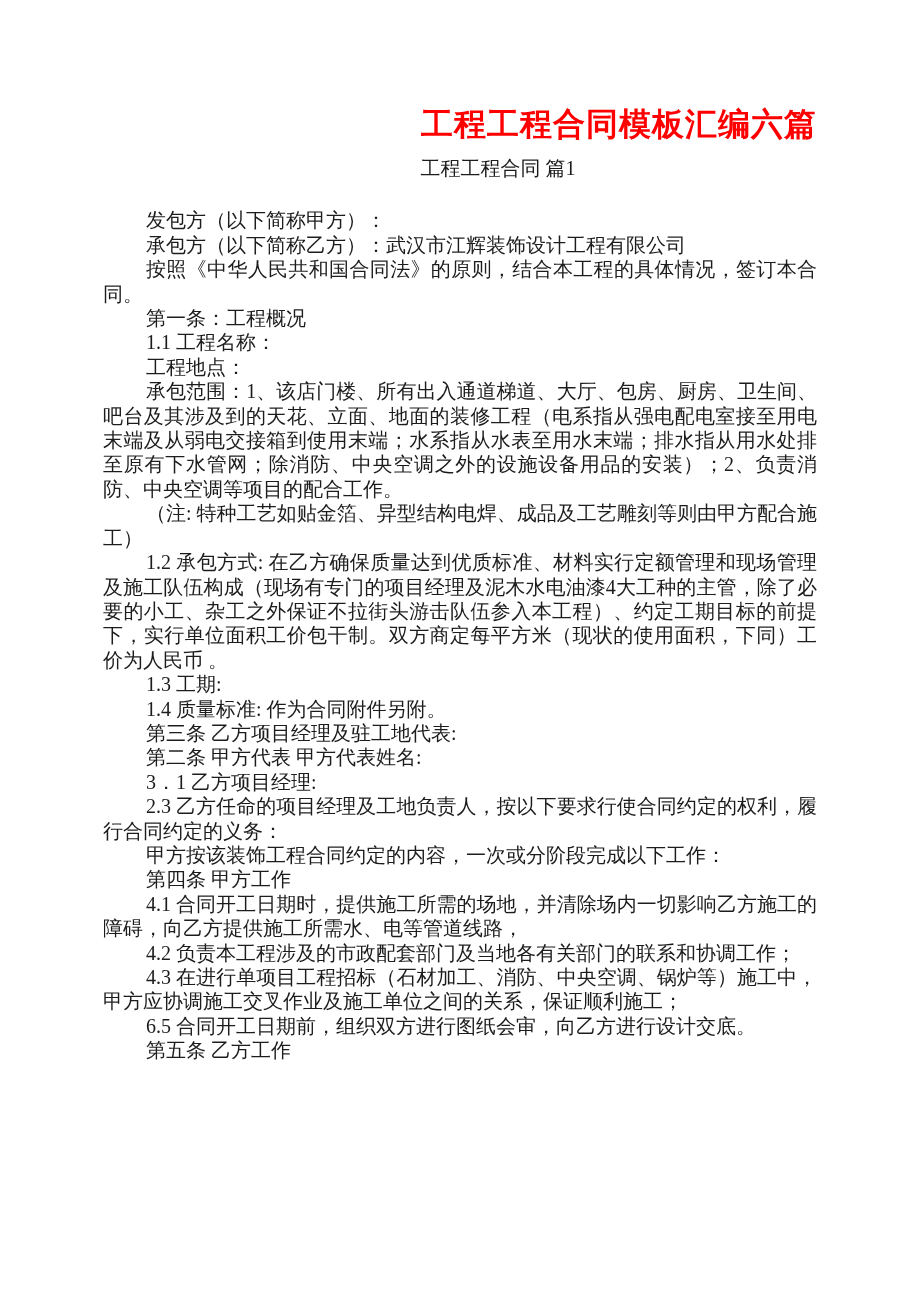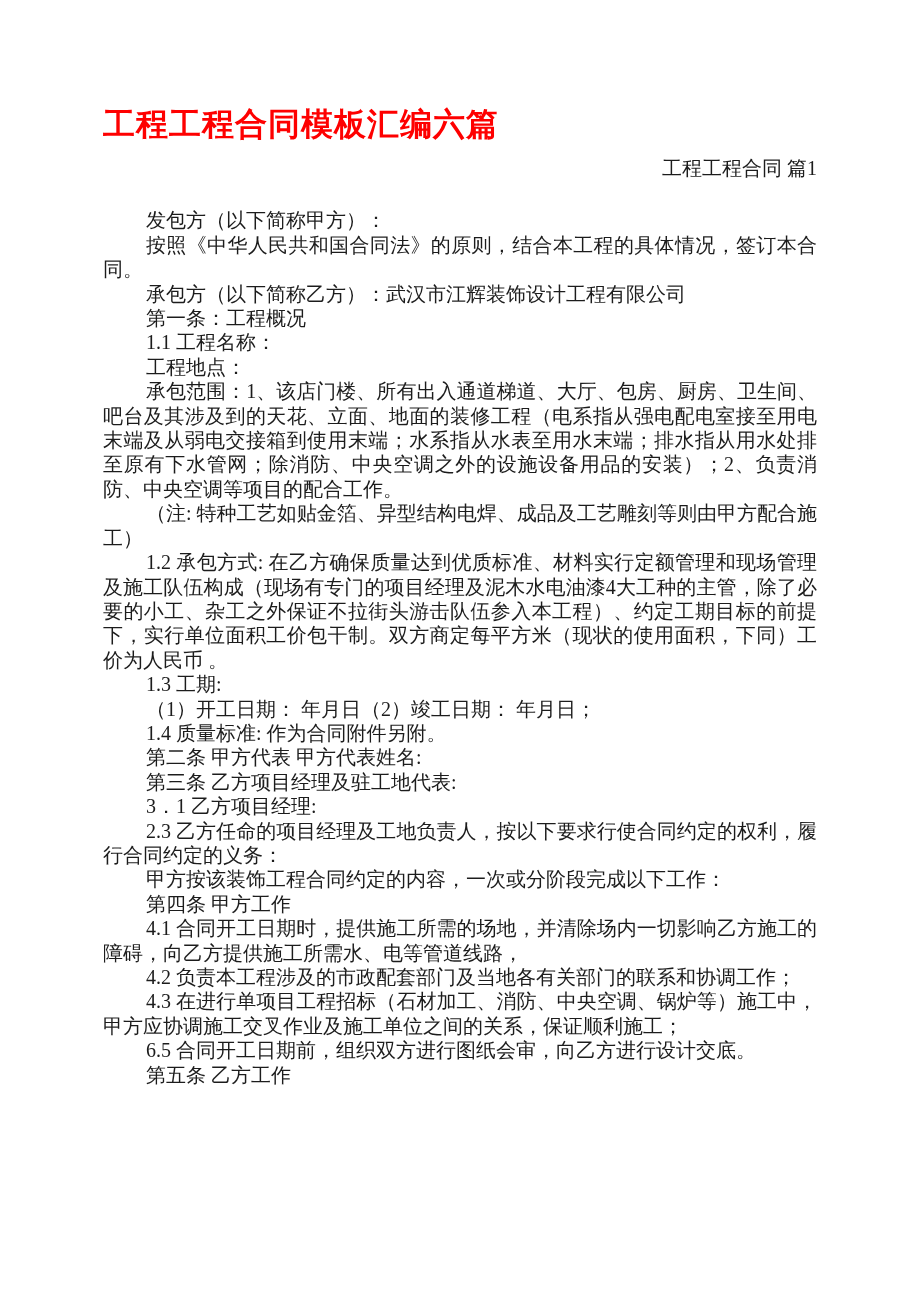--- a/index.html
+++ b/index.html
@@ -15,61 +15,60 @@
     background: #ffffff;
     padding: 104px 103px 0 103px;
     overflow: hidden;
     font-family: "Liberation Serif", "DejaVu Serif", serif;
     color: #1c1c1c;
     font-size: 20px;
     line-height: 24.4px;
   }
   .doc-title {
     margin: 0 0 12px 0;
-    text-align: left;
+    text-align: right;
     font-family: "Liberation Serif", "DejaVu Serif", serif;
     font-weight: 700;
     font-size: 32px;
     line-height: 40px;
     color: #fe0000;
     letter-spacing: 1px;
   }
   .doc-subtitle {
     margin: 0 0 28px 0;
     text-indent: 3.8em;
-    text-align: right;
+    text-align: center;
   }
   .para {
     margin: 0;
     text-indent: 2.15em;
     text-align: justify;
     word-break: break-all;
   }
 </style>
 </head>
 <body>
 
 <div class="page">
   <h1 class="doc-title">工程工程合同模板汇编六篇</h1>
   <p class="doc-subtitle">工程工程合同 篇1</p>
   <div>
       <p class="para">发包方（以下简称甲方）：</p>
+      <p class="para">承包方（以下简称乙方）：武汉市江辉装饰设计工程有限公司</p>
       <p class="para">按照《中华人民共和国合同法》的原则，结合本工程的具体情况，签订本合同。</p>
-      <p class="para">承包方（以下简称乙方）：武汉市江辉装饰设计工程有限公司</p>
       <p class="para">第一条：工程概况</p>
       <p class="para">1.1 工程名称：</p>
       <p class="para">工程地点：</p>
       <p class="para">承包范围：1、该店门楼、所有出入通道梯道、大厅、包房、厨房、卫生间、吧台及其涉及到的天花、立面、地面的装修工程（电系指从强电配电室接至用电末端及从弱电交接箱到使用末端；水系指从水表至用水末端；排水指从用水处排至原有下水管网；除消防、中央空调之外的设施设备用品的安装）；2、负责消防、中央空调等项目的配合工作。</p>
       <p class="para">（注: 特种工艺如贴金箔、异型结构电焊、成品及工艺雕刻等则由甲方配合施工）</p>
       <p class="para">1.2 承包方式: 在乙方确保质量达到优质标准、材料实行定额管理和现场管理及施工队伍构成（现场有专门的项目经理及泥木水电油漆4大工种的主管，除了必要的小工、杂工之外保证不拉街头游击队伍参入本工程）、约定工期目标的前提下，实行单位面积工价包干制。双方商定每平方米（现状的使用面积，下同）工价为人民币 。</p>
       <p class="para">1.3 工期:</p>
-      <p class="para">（1）开工日期：  年月日（2）竣工日期：  年月日；</p>
       <p class="para">1.4 质量标准: 作为合同附件另附。</p>
+      <p class="para">第三条 乙方项目经理及驻工地代表:</p>
       <p class="para">第二条 甲方代表 甲方代表姓名:</p>
-      <p class="para">第三条 乙方项目经理及驻工地代表:</p>
       <p class="para">3．1 乙方项目经理:</p>
       <p class="para">2.3 乙方任命的项目经理及工地负责人，按以下要求行使合同约定的权利，履行合同约定的义务：</p>
       <p class="para">甲方按该装饰工程合同约定的内容，一次或分阶段完成以下工作：</p>
       <p class="para">第四条 甲方工作</p>
       <p class="para">4.1 合同开工日期时，提供施工所需的场地，并清除场内一切影响乙方施工的障碍，向乙方提供施工所需水、电等管道线路，</p>
       <p class="para">4.2 负责本工程涉及的市政配套部门及当地各有关部门的联系和协调工作；</p>
       <p class="para">4.3 在进行单项目工程招标（石材加工、消防、中央空调、锅炉等）施工中，甲方应协调施工交叉作业及施工单位之间的关系，保证顺利施工；</p>
       <p class="para">6.5 合同开工日期前，组织双方进行图纸会审，向乙方进行设计交底。</p>
       <p class="para">第五条 乙方工作</p>
     </div>

